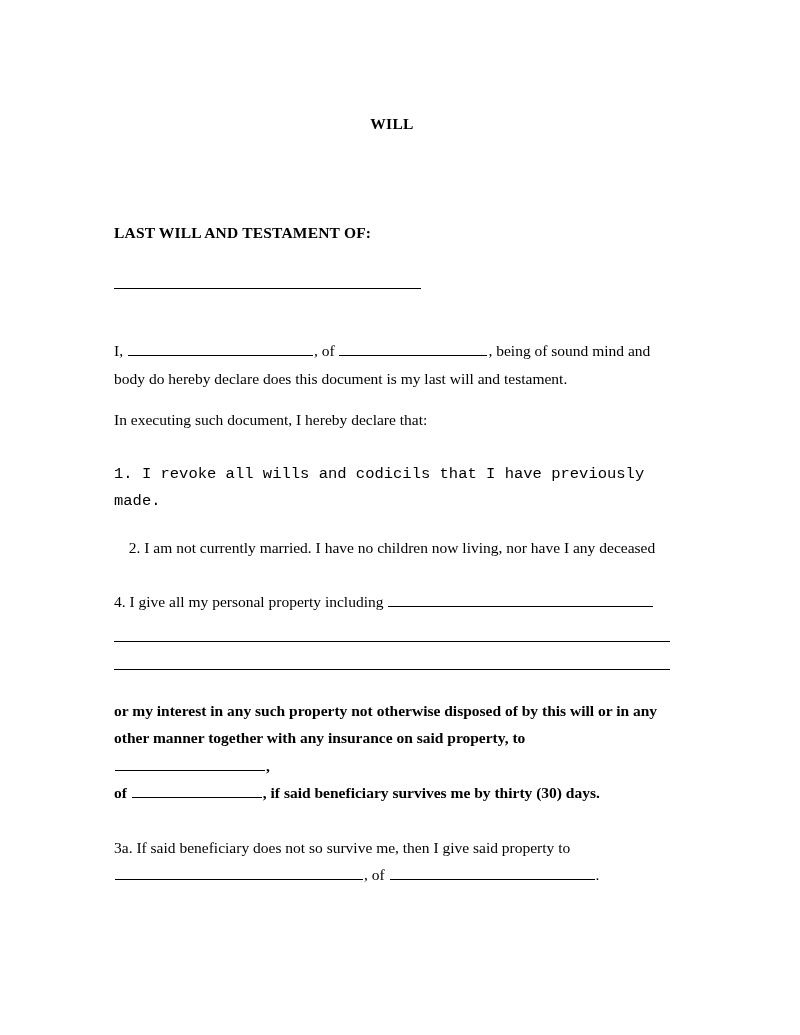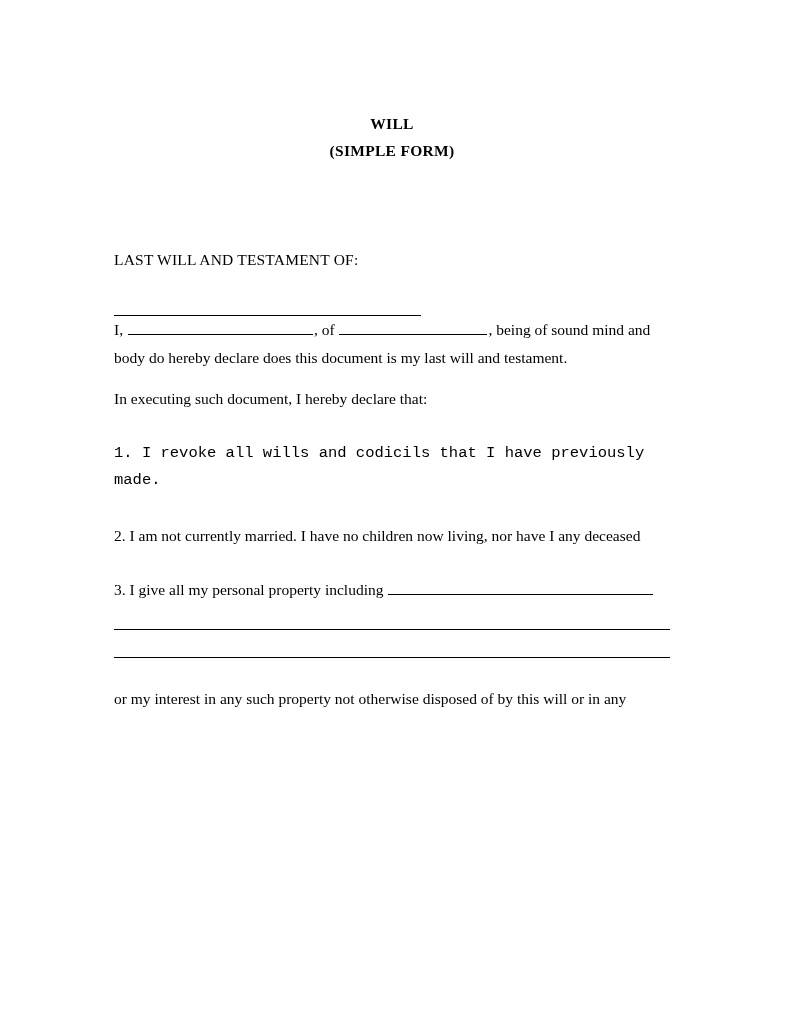--- a/index.html
+++ b/index.html
@@ -34,38 +34,39 @@
     line-height: 27px;
     letter-spacing: 0.3px;
   }
   .title-line2 {
     margin-top: 0px;
   }
   .heading {
     margin-top: 87px;
     font-size: 15.5px;
     letter-spacing: 0.2px;
+    font-weight: bold;
   }
   .name-rule {
     margin-top: 45px;
     width: 307px;
     border-bottom: 1.3px solid #000;
     height: 1px;
   }
   .para {
     font-size: 15.5px;
     line-height: 27.5px;
     text-align: left;
   }
-  .p-ident { }
+  .p-ident { margin-top: 48px; }
   .p-exec { margin-top: 14px; }
   .p-1 { margin-top: 27px; font-family: Liberation Mono, monospace; }
-  .p-2 { margin-top: 27px; }
+  .p-2 { margin-top: 18px; text-align: center; }
   .p-3 { margin-top: 27px; }
-  .p-3cont { margin-top: 27px; }
+  .p-3cont { margin-top: 27px; font-weight: bold; }
   .p-3a { margin-top: 27px; }
 
   
   .blank {
     display: inline-block;
     border-bottom: 1.2px solid #000;
     vertical-align: baseline;
     height: 14px;
     margin: 0 1px;
   }
@@ -86,45 +87,56 @@
   .full-rule.second { margin-top: 26px; }
 </style>
 </head>
 <body>
 
 <div class="page">
   <div class="content">
 
     <div class="title-block">
       <div>WILL</div>
-      <div class="title-line2">(SIMPLE FORM)</div>
     </div>
 
     <div class="heading">LAST WILL AND TESTAMENT OF:</div>
 
     <div class="name-rule"></div>
 
     <div class="para p-ident">
       <span>I, </span><span class="blank b-name"></span><span>, of </span><span class="blank b-place"></span><span>, being of sound mind and</span>
       <div>body do hereby declare does this document is my last will and testament.</div>
     </div>
 
     <div class="para p-exec">In executing such document, I hereby declare that:</div>
 
     <div class="para p-1">1.  I revoke all wills and codicils that I have previously made.</div>
 
     <div class="para p-2">
       <div>2.  I am not currently married.  I have no children now living, nor have I any deceased</div>
     </div>
 
     <div class="para p-3">
-      <span>3.  I give all my personal property including </span><span class="blank b-prop1"></span>
+      <span>4.  I give all my personal property including </span><span class="blank b-prop1"></span>
       <div class="full-rule"></div>
       <div class="full-rule second"></div>
     </div>
 
     <div class="para p-3cont">
       <div>or my interest in any such property not otherwise disposed of by this will or in any</div>
+      <div>
+        <span>other manner together with any insurance on said property, to </span><span class="blank b-insur"></span><span>,</span>
+      </div>
+      <div>
+        <span>of </span><span class="blank b-of"></span><span>, if said beneficiary survives me by thirty (30) days.</span>
+      </div>
     </div>
 
+    <div class="para p-3a">
+      <div>3a.  If said beneficiary does not so survive me, then I give said property to</div>
+      <div>
+        <span class="blank b-3a-1"></span><span>, of </span><span class="blank b-3a-2"></span><span>.</span>
+      </div>
+    </div>
 
   </div>
 </div>
 
 </body></html>

